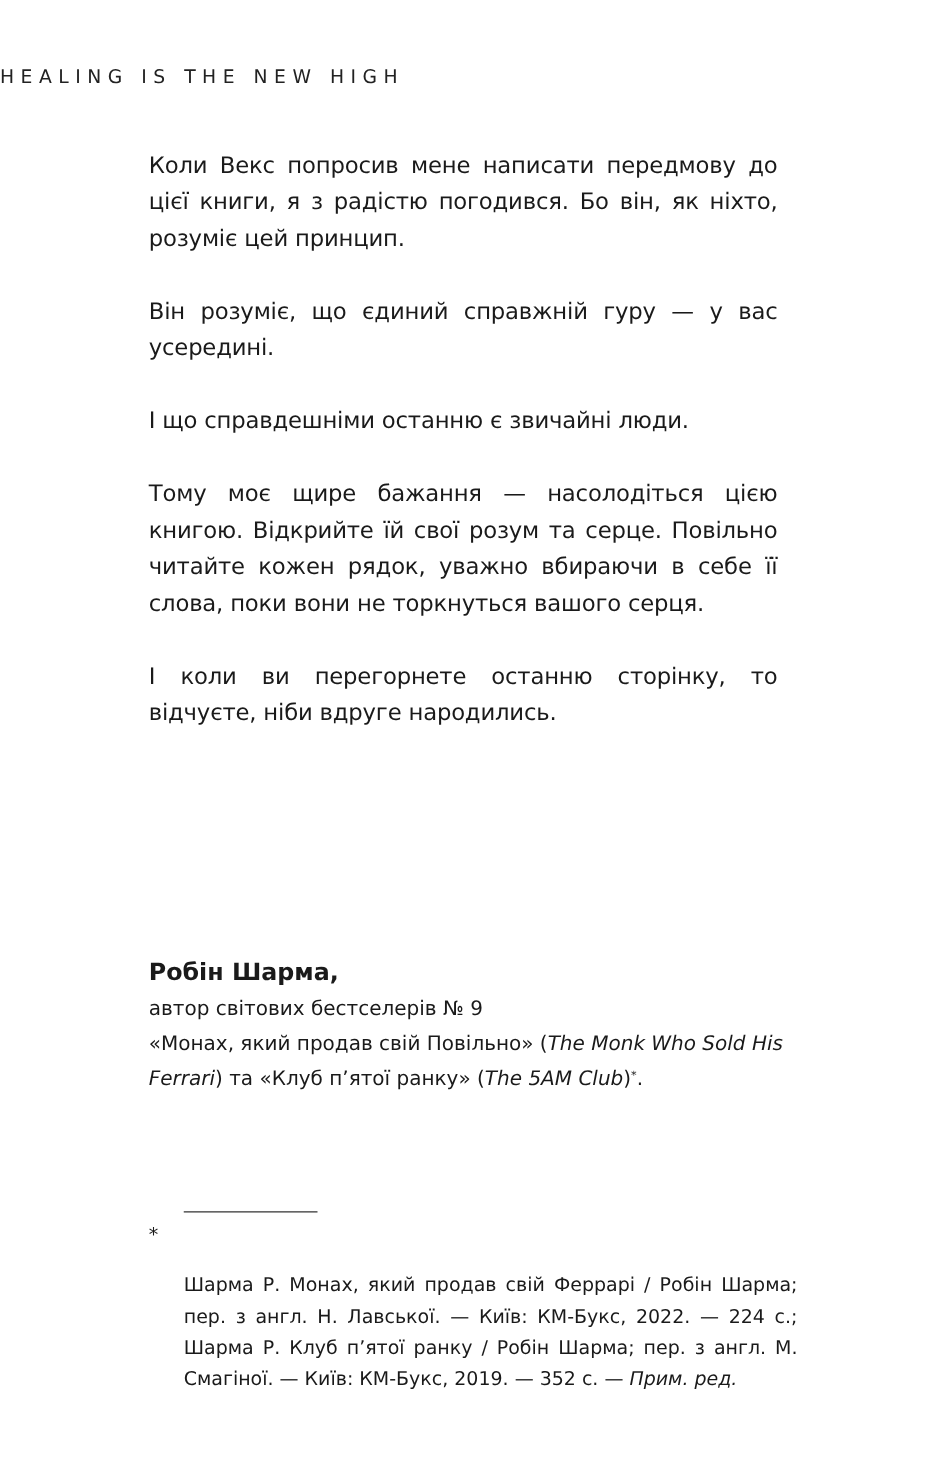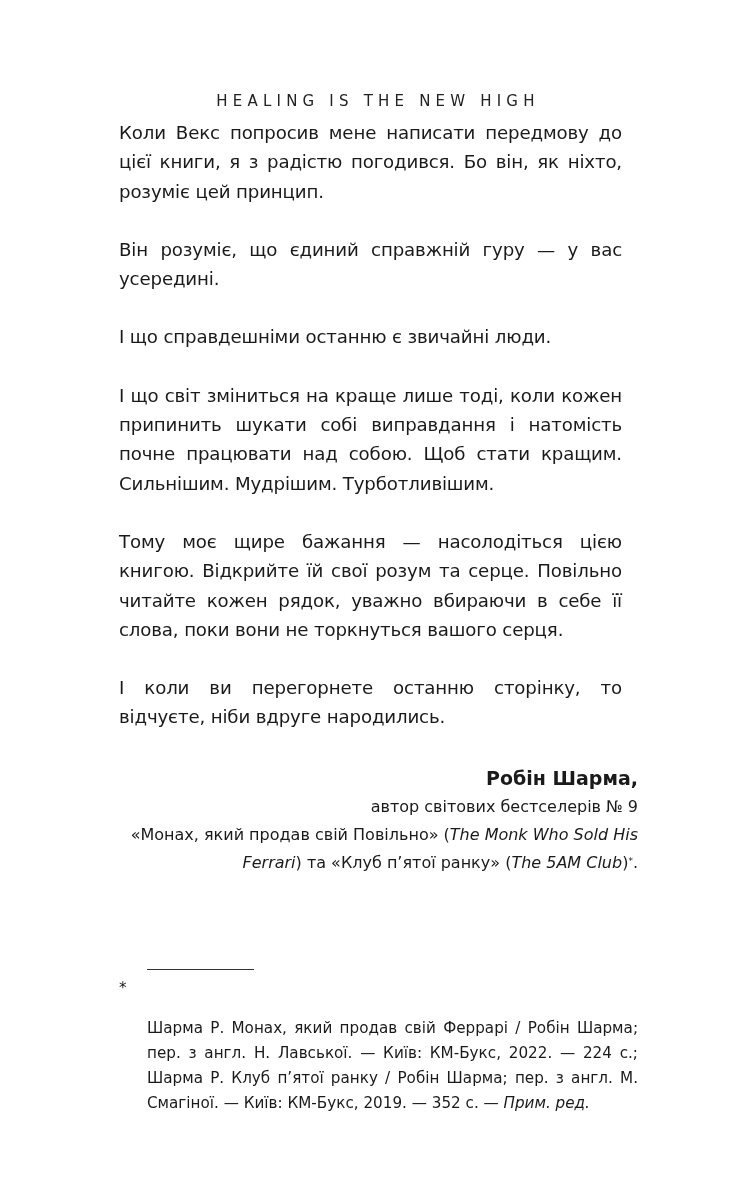--- a/index.html
+++ b/index.html
@@ -1,43 +1,42 @@
 <!DOCTYPE html>
 <html><head>
 <meta charset="utf-8">
 <style>
   html, body { margin: 0; padding: 0; background: #ffffff; }
   body { width: 756px; height: 1181px; position: relative; overflow: hidden;
          font-family: "DejaVu Sans", sans-serif; color: #1a1a1a; }
-  .running-head { position: absolute; top: 52px; left: 0; width: 756px; text-align: center;
-         font-size: 15px; letter-spacing: 5.2px; color: #222; font-weight: normal; margin-top: 40px; }
+  .running-head { position: absolute; top: 52px; left: 0; width: 756px; 
+         font-size: 15px; letter-spacing: 5.2px; color: #222; font-weight: normal; }
   .body-text { position: absolute; left: 119px; top: 118px; width: 519px; }
   .para { margin: 0 16px 29px 0; font-size: 18.2px; line-height: 29.3px; text-align: justify;
           text-align-last: left; letter-spacing: -0.15px; }
-  .signature { position: absolute; left: 119px; top: 763px; width: 519px; text-align: right; }
+  .signature { position: absolute; left: 119px; top: 763px; width: 519px; }
   .sig-name { font-size: 19px; font-weight: bold; line-height: 30px; }
   .sig-line { font-size: 16px; line-height: 28px; }
   .sig-line i { font-style: italic; }
   sup { font-size: 9px; vertical-align: top; position: relative; top: -2px; }
   .fn-rule { position: absolute; left: 147px; top: 969px; width: 107px; height: 1px; background: #333; }
   .footnote { position: absolute; left: 119px; top: 976px; width: 519px; font-size: 15.2px; line-height: 25px; }
   .fn-mark { position: absolute; left: 0; top: 0; width: 28px; }
   .fn-text { margin-left: 28px; text-align: justify; text-align-last: left; margin-top: 40px; }
   .fn-text i { font-style: italic; }
 </style>
 </head>
 <body>
 
 <div class="running-head">HEALING IS THE NEW HIGH</div>
 
 <div class="body-text">
   <p class="para">Коли Векс попросив мене написати передмову до цієї книги, я з радістю погодився. Бо він, як ніхто, розуміє цей принцип.</p>
   <p class="para">Він розуміє, що єдиний справжній гуру — у вас усередині.</p>
   <p class="para">І що справдешніми останню є звичайні люди.</p>
-  <p class="para">І що світ зміниться на краще лише тоді, коли кожен припинить шукати собі виправдання і натомість почне працювати над собою. Щоб стати кращим. Сильнішим. Мудрішим. Турботливішим.</p>
   <p class="para">Тому моє щире бажання — насолодіться цією книгою. Відкрийте їй свої розум та серце. Повільно читайте кожен рядок, уважно вбираючи в себе її слова, поки вони не торкнуться вашого серця.</p>
   <p class="para">І коли ви перегорнете останню сторінку, то відчуєте, ніби вдруге народились.</p>
 </div>
 
 <div class="signature">
   <div class="sig-name">Робін Шарма,</div>
   <div class="sig-line">автор світових бестселерів № 9</div>
   <div class="sig-line">
     <span>«Монах, який продав свій Повільно» (</span><i>The Monk Who Sold His</i>
   </div>

